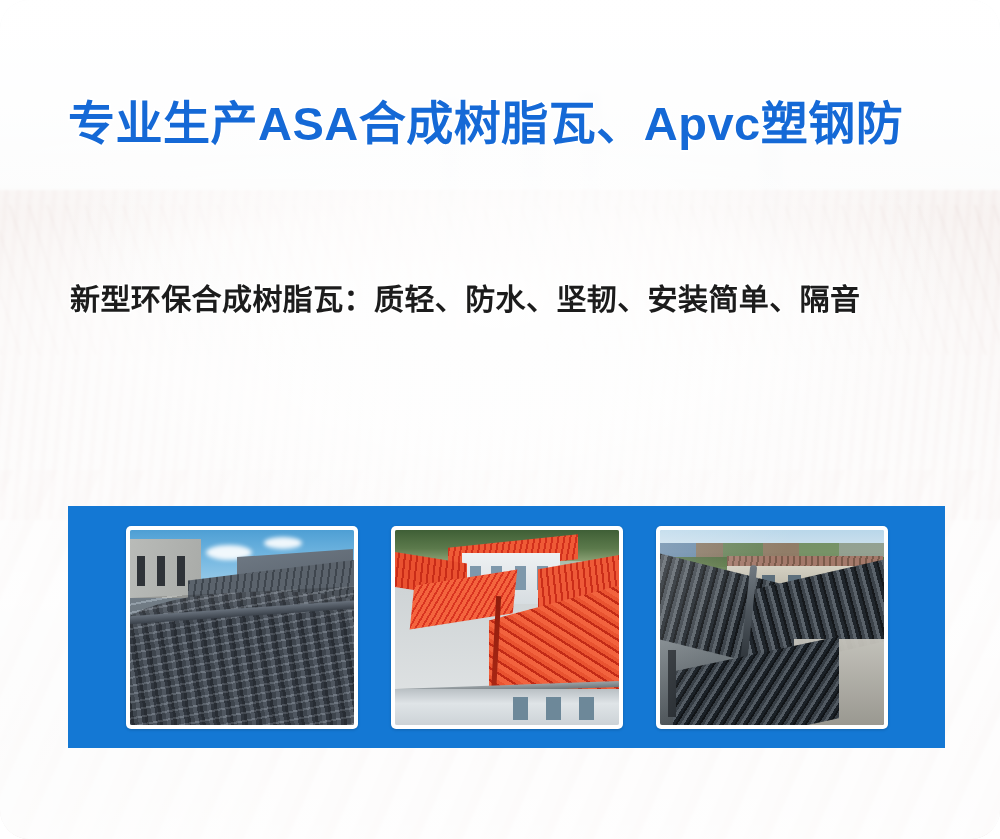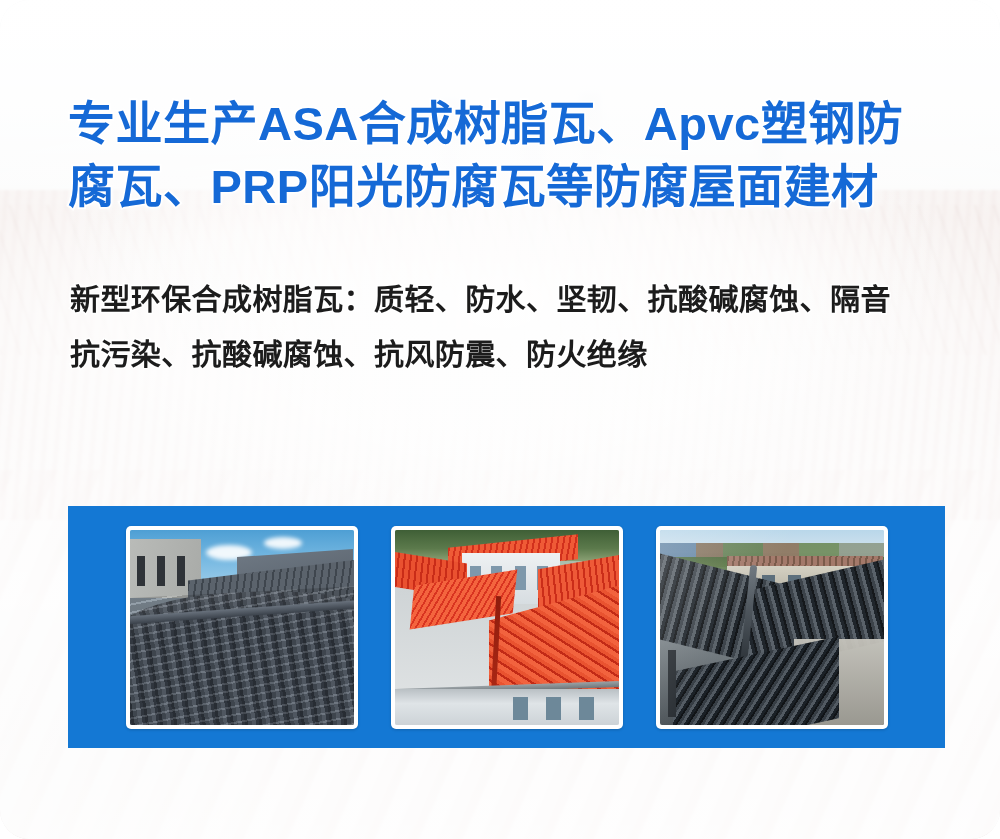--- a/index.html
+++ b/index.html
@@ -460,26 +460,24 @@
     <div class="bg-wall"></div>
     <div class="bg-haze"></div>
     <div class="bg-wash"></div>
     <div class="bg-wash2"></div>
   </div>
 
   <div class="content">
 
     <div class="headline">
       <span class="headline-line">专业生产ASA合成树脂瓦、Apvc塑钢防</span>
-      <span class="headline-line">腐瓦、PRP阳光防腐瓦等防腐屋面建材</span>
     </div>
 
     <div class="subtitle">
-      <span class="subtitle-line">新型环保合成树脂瓦：质轻、防水、坚韧、抗酸碱腐蚀、隔音</span>
-      <span class="subtitle-line">抗污染、抗酸碱腐蚀、抗风防震、防火绝缘</span>
+      <span class="subtitle-line">新型环保合成树脂瓦：质轻、防水、坚韧、安装简单、隔音</span>
     </div>
 
     <div class="photo-panel">
 
       <div class="photo-frame">
         <div class="photo p1">
           <div class="sky"></div>
           <div class="cloud c1"></div>
           <div class="cloud c2"></div>
           <div class="cloud c3"></div>

